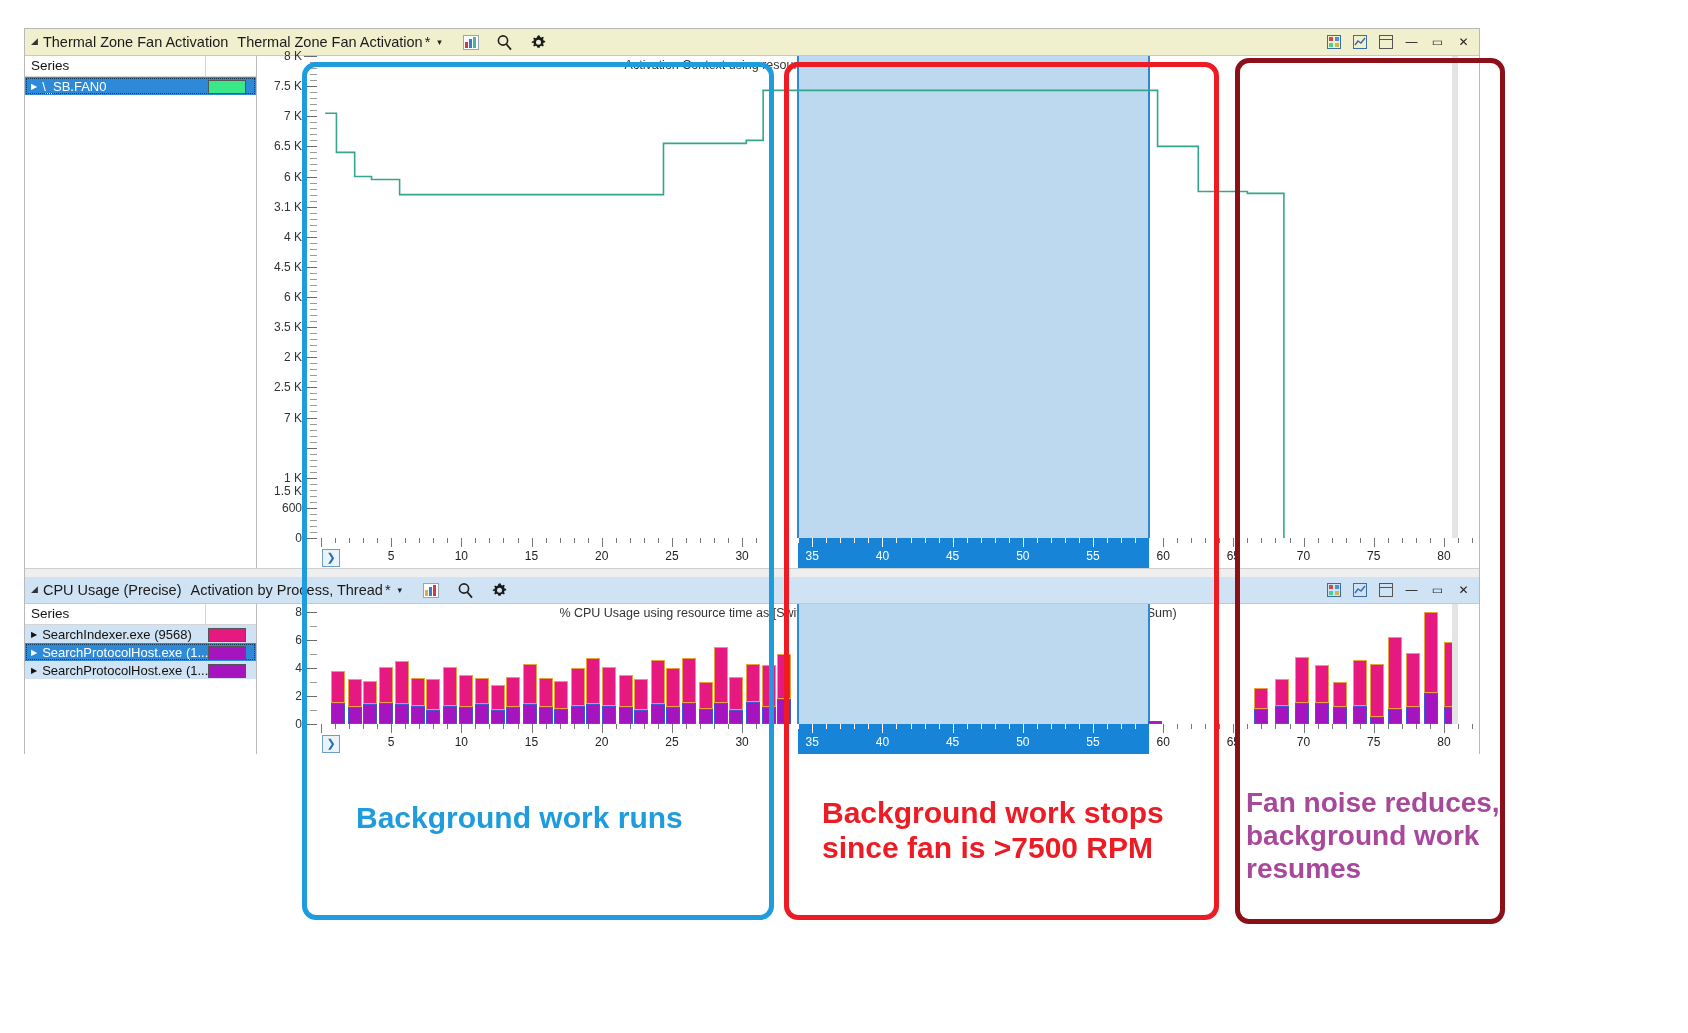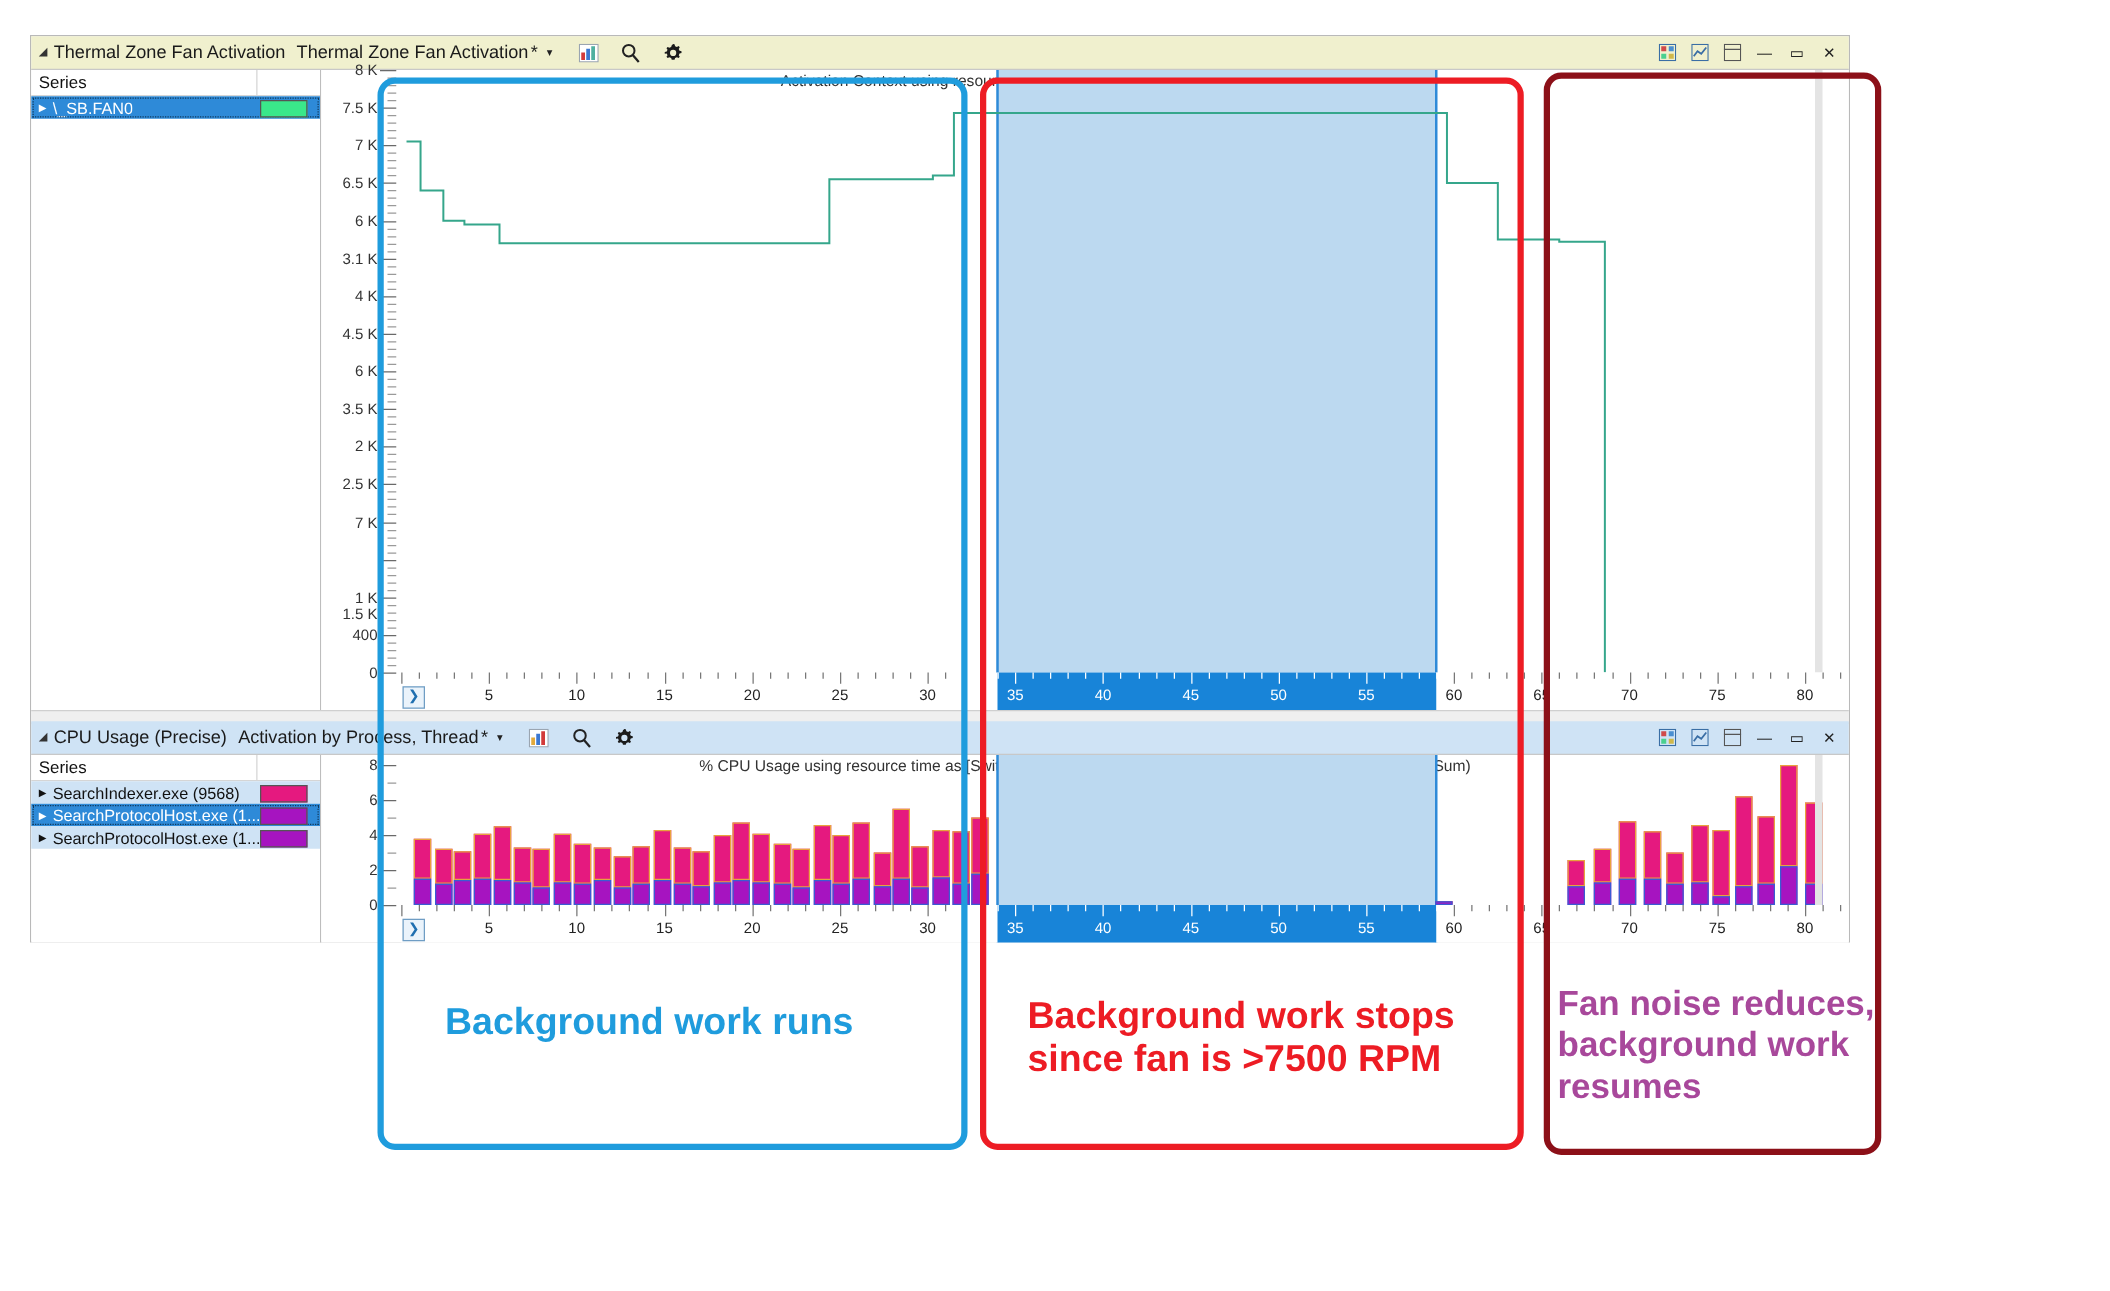--- a/index.html
+++ b/index.html
@@ -171,21 +171,21 @@
           <div class="ytick" style="top:301.25px;">2 K</div>
           <div class="ymaj" style="top:301.25px;"></div>
           <div class="ytick" style="top:331.375px;">2.5 K</div>
           <div class="ymaj" style="top:331.375px;"></div>
           <div class="ytick" style="top:361.5px;">7 K</div>
           <div class="ymaj" style="top:361.5px;"></div>
           <div class="ytick" style="top:391.625px;margin-top:43px;">1.5 K</div>
           <div class="ymaj" style="top:391.625px;"></div>
           <div class="ytick" style="top:421.75px;">1 K</div>
           <div class="ymaj" style="top:421.75px;"></div>
-          <div class="ytick" style="top:451.875px;">400</div>
+          <div class="ytick" style="top:451.875px;">600</div>
           <div class="ymaj" style="top:451.875px;"></div>
           <div class="ytick" style="top:482px;">0</div>
           <div class="ymaj" style="top:482px;"></div>
           <div class="ymin" style="top:6.024999999999977px;"></div>
           <div class="ymin" style="top:12.050000000000011px;"></div>
           <div class="ymin" style="top:18.07499999999999px;"></div>
           <div class="ymin" style="top:24.100000000000023px;"></div>
           <div class="ymin" style="top:36.14999999999998px;"></div>
           <div class="ymin" style="top:42.17500000000001px;"></div>
           <div class="ymin" style="top:48.19999999999999px;"></div>

